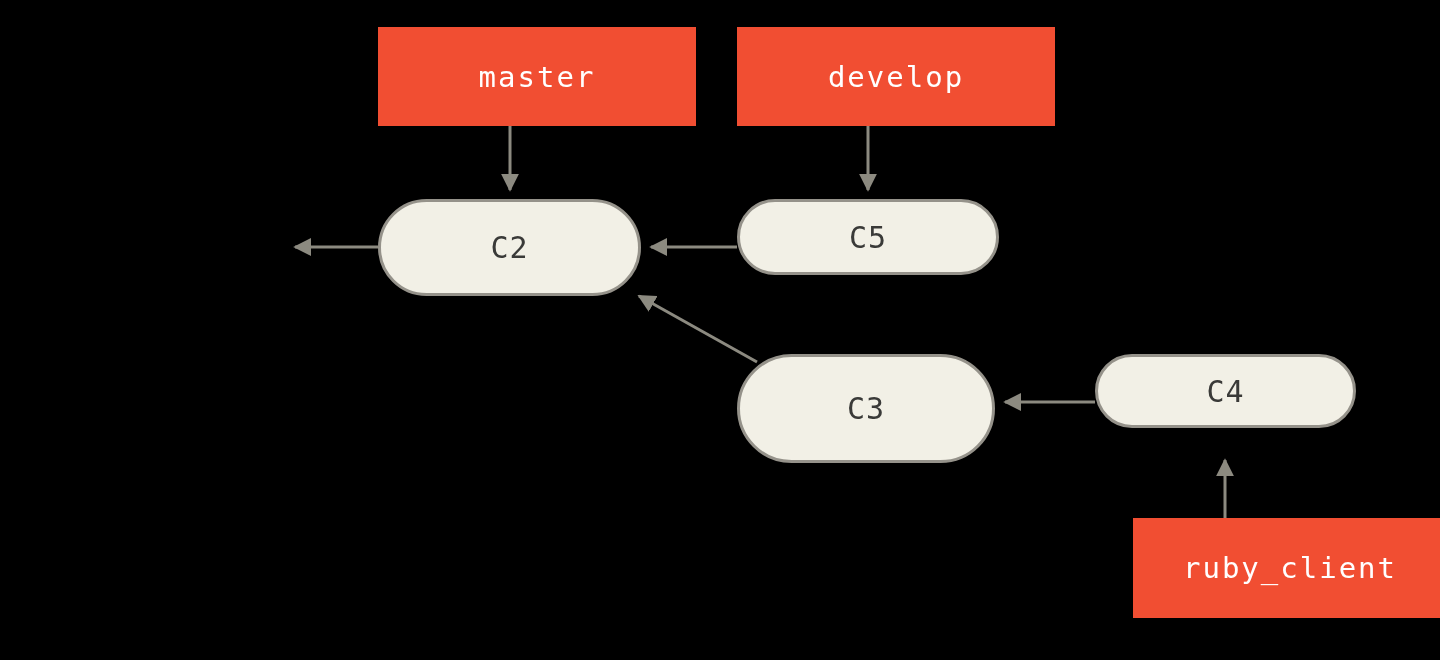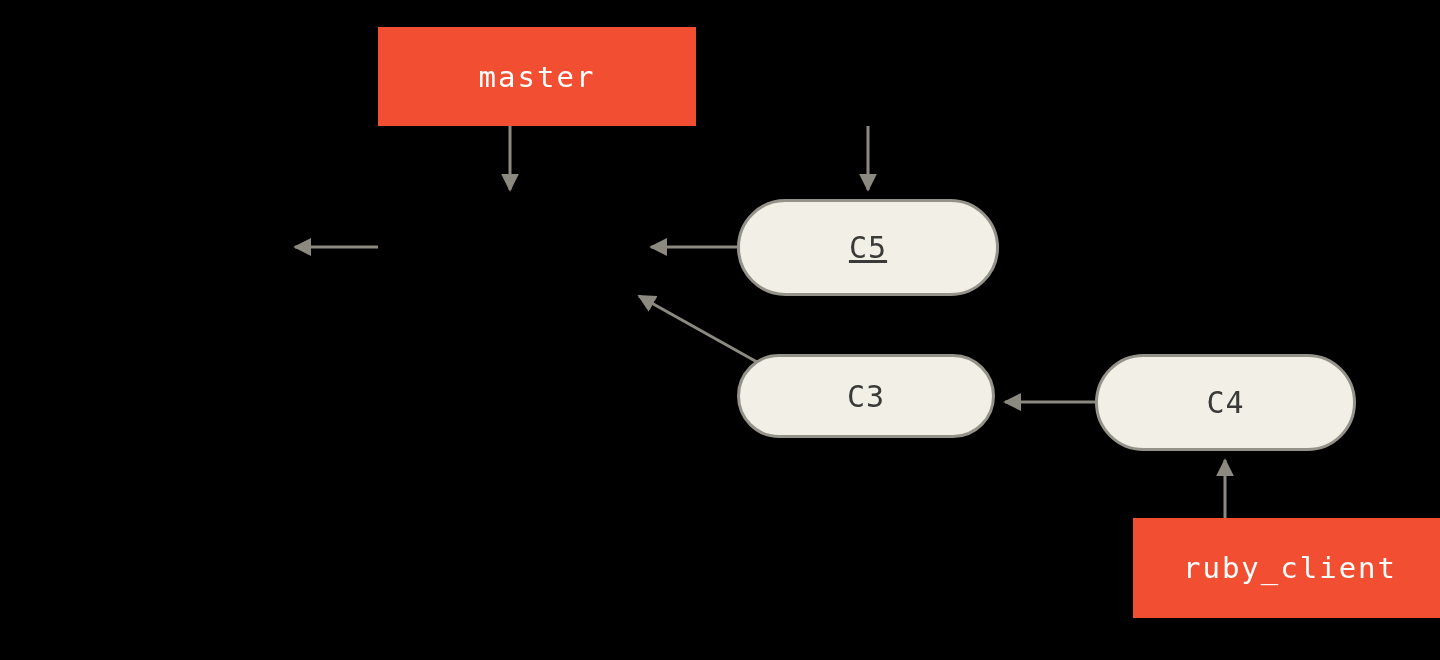--- a/index.html
+++ b/index.html
@@ -67,24 +67,26 @@
     <line x1="868" y1="126" x2="868" y2="190" marker-end="url(#arrowhead)"></line>
     <line x1="1225" y1="518" x2="1225" y2="460" marker-end="url(#arrowhead)"></line>
     <line x1="378" y1="247" x2="295" y2="247" marker-end="url(#arrowhead)"></line>
     <line x1="737" y1="247" x2="651" y2="247" marker-end="url(#arrowhead)"></line>
     <line x1="757" y1="362" x2="639" y2="296" marker-end="url(#arrowhead)"></line>
     <line x1="1095" y1="402" x2="1005" y2="402" marker-end="url(#arrowhead)"></line>
   </svg>
 
   <div class="branch" style="left:378px; top:27px; width:318px; height:99px;">master</div>
 
+  <div class="branch" style="left:737px; top:27px; width:318px; height:99px;">develop</div>
 
   <div class="branch" style="left:1096px; top:518px; width:314px; height:100px;margin-left:37px;">ruby_client</div>
 
 
+  <div class="commit" style="left:378px; top:199px; width:263px; height:97px;">C2</div>
 
-  <div class="commit" style="left:737px; top:199px; width:262px; height:97px;text-decoration:underline;">C5</div>
+  <div class="commit" style="left:737px; top:199px; width:262px; height:76px;">C5</div>
 
-  <div class="commit" style="left:737px; top:354px; width:258px; height:84px;">C3</div>
+  <div class="commit" style="left:737px; top:354px; width:258px; height:109px;">C3</div>
 
-  <div class="commit" style="left:1095px; top:354px; width:261px; height:97px;">C4</div>
+  <div class="commit" style="left:1095px; top:354px; width:261px; height:74px;">C4</div>
 
 </div>
 
 </body></html>

